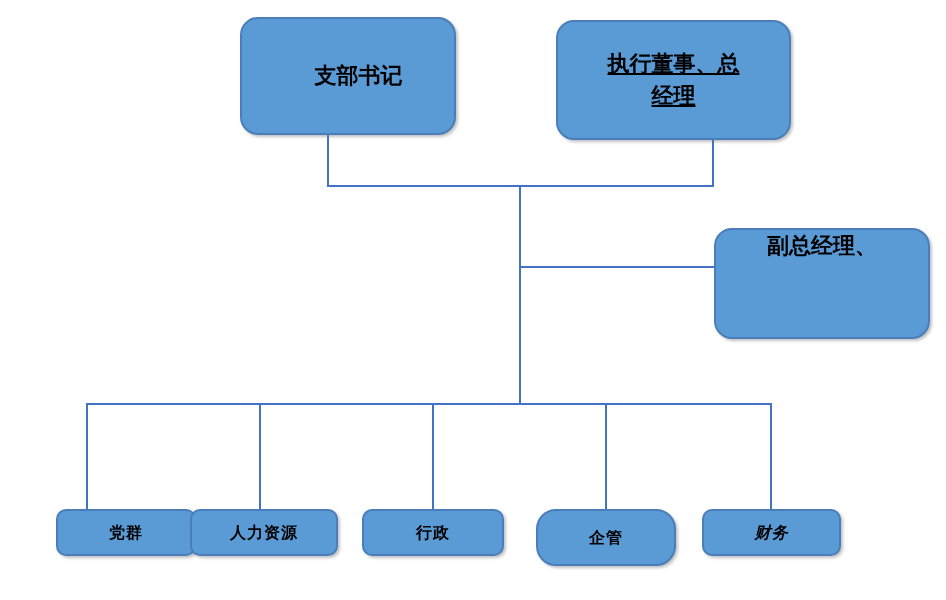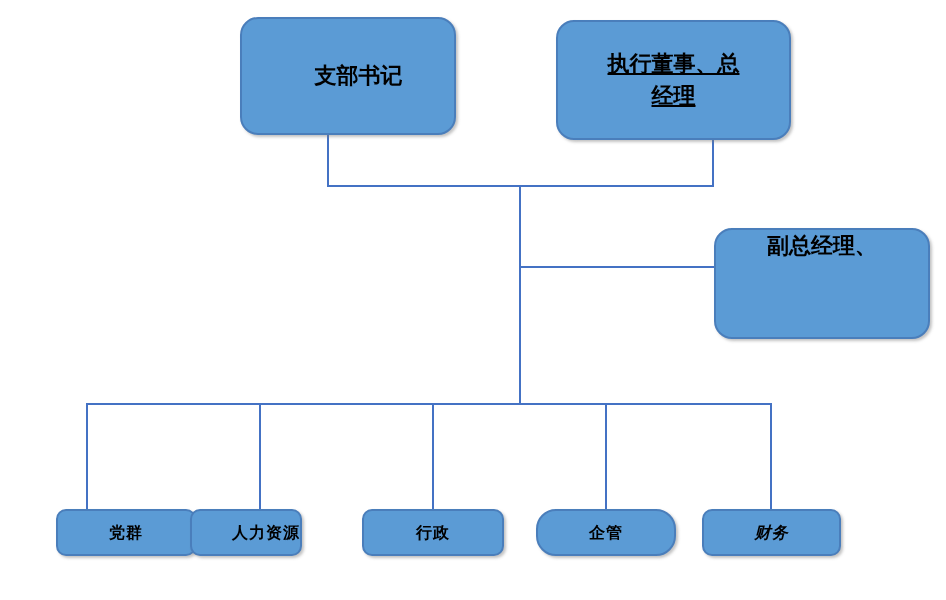--- a/index.html
+++ b/index.html
@@ -72,29 +72,29 @@
   </div>
 
   <div class="node big" style="left:714px; top:228px; width:216px; height:111px;justify-content:space-between;">
     <span>副总经理、</span>
   </div>
 
   <div class="node small" style="left:17px; top:509px; width:140px; height:47px;margin-left:39px;">
     <span>党群</span>
   </div>
 
-  <div class="node small" style="left:190px; top:509px; width:112px; height:47px;align-items:flex-end;">
+  <div class="node small" style="left:190px; top:509px; width:148px; height:47px;">
     <span>人力资源</span>
   </div>
 
   <div class="node small" style="left:362px; top:509px; width:142px; height:47px;">
     <span>行政</span>
   </div>
 
-  <div class="node small" style="left:536px; top:509px; width:140px; height:47px;border-radius:20px;">
+  <div class="node small" style="left:536px; top:509px; width:140px; height:57px;border-radius:20px;">
     <span>企管</span>
   </div>
 
   <div class="node small" style="left:702px; top:509px; width:139px; height:47px;font-style:italic;">
     <span>财务</span>
   </div>
 
 </div>
 
 </body></html>

